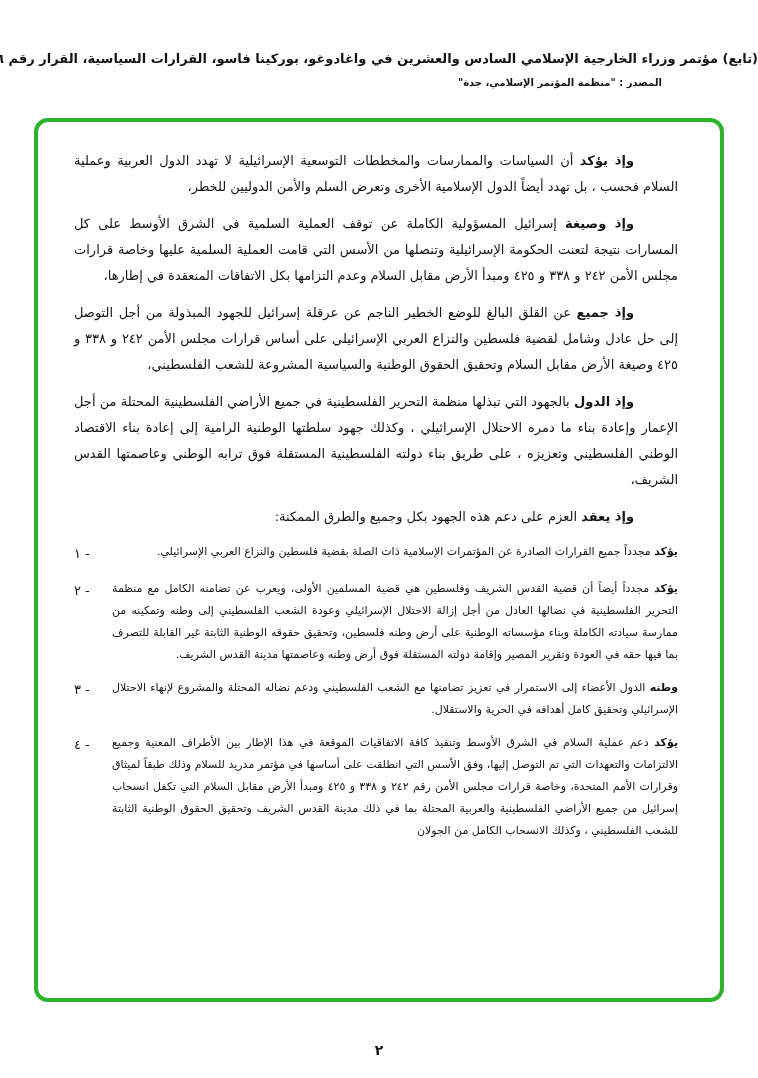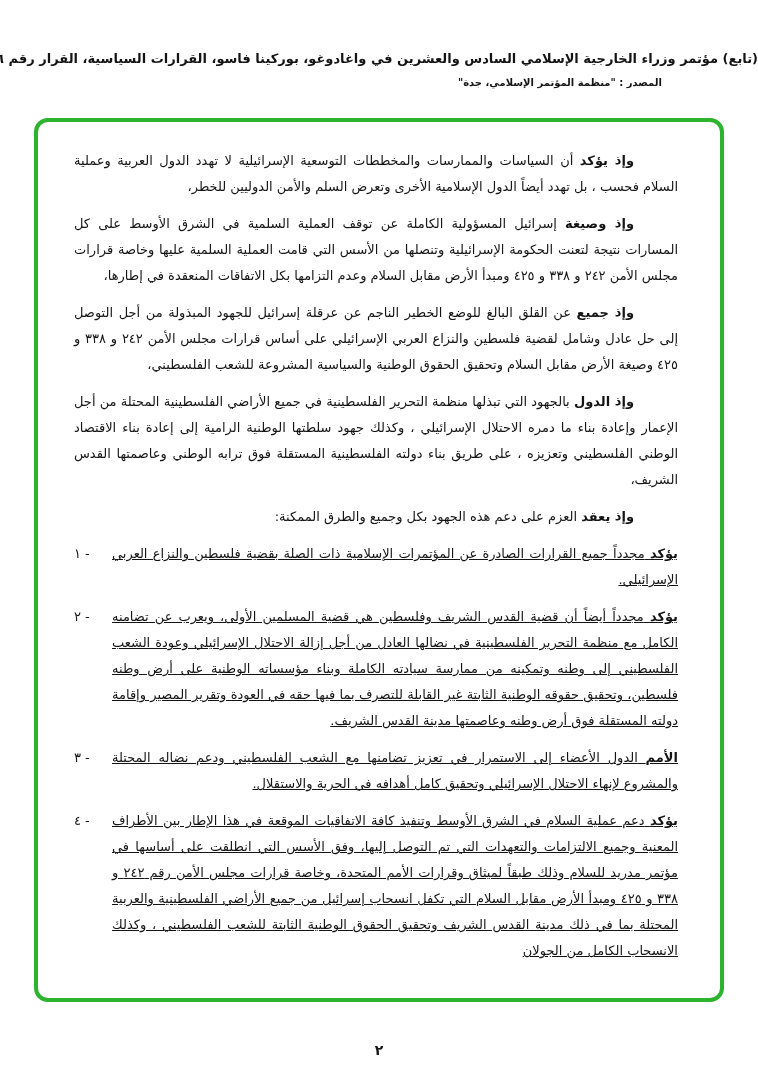--- a/index.html
+++ b/index.html
@@ -60,24 +60,23 @@
   .item-marker {
     flex: 0 0 38px;
     font-size: 13px;
     line-height: 2.0;
     text-align: left;
     direction: ltr;
   }
   .item-body {
     flex: 1;
     direction: rtl;
-    font-size: 13px;
+    font-size: 11px;
     line-height: 2.0;
     text-align: justify;
-    text-decoration: underline;
   }
   .page-number {
     position: absolute;
     bottom: 20px;
     left: 0;
     right: 0;
     text-align: center;
     font-size: 14px;
     font-weight: bold;
   }
@@ -111,21 +110,21 @@
         <div class="item-body"><b class="lead">يؤكد</b> <span>مجدداً جميع القرارات الصادرة عن المؤتمرات الإسلامية ذات الصلة بقضية فلسطين والنزاع العربي الإسرائيلي.</span></div>
       </div>
 
       <div class="item">
         <div class="item-marker">٢ -</div>
         <div class="item-body"><b class="lead">يؤكد</b> <span>مجدداً أيضاً أن قضية القدس الشريف وفلسطين هي قضية المسلمين الأولى، ويعرب عن تضامنه الكامل مع منظمة التحرير الفلسطينية في نضالها العادل من أجل إزالة الاحتلال الإسرائيلي وعودة الشعب الفلسطيني إلى وطنه وتمكينه من ممارسة سيادته الكاملة وبناء مؤسساته الوطنية على أرض وطنه فلسطين، وتحقيق حقوقه الوطنية الثابتة غير القابلة للتصرف بما فيها حقه في العودة وتقرير المصير وإقامة دولته المستقلة فوق أرض وطنه وعاصمتها مدينة القدس الشريف.</span></div>
       </div>
 
       <div class="item">
         <div class="item-marker">٣ -</div>
-        <div class="item-body"><b class="lead">الأمم</b> <span>الدول الأعضاء إلى الاستمرار في تعزيز تضامنها مع الشعب الفلسطيني ودعم نضاله المحتلة والمشروع لإنهاء الاحتلال الإسرائيلي وتحقيق كامل أهدافه في الحرية والاستقلال.</span></div>
+        <div class="item-body"><b class="lead">وطنه</b> <span>الدول الأعضاء إلى الاستمرار في تعزيز تضامنها مع الشعب الفلسطيني ودعم نضاله المحتلة والمشروع لإنهاء الاحتلال الإسرائيلي وتحقيق كامل أهدافه في الحرية والاستقلال.</span></div>
       </div>
 
       <div class="item">
         <div class="item-marker">٤ -</div>
         <div class="item-body"><b class="lead">يؤكد</b> <span>دعم عملية السلام في الشرق الأوسط وتنفيذ كافة الاتفاقيات الموقعة في هذا الإطار بين الأطراف المعنية وجميع الالتزامات والتعهدات التي تم التوصل إليها، وفق الأسس التي انطلقت على أساسها في مؤتمر مدريد للسلام وذلك طبقاً لميثاق وقرارات الأمم المتحدة، وخاصة قرارات مجلس الأمن رقم ٢٤٢ و ٣٣٨ و ٤٢٥ ومبدأ الأرض مقابل السلام التي تكفل انسحاب إسرائيل من جميع الأراضي الفلسطينية والعربية المحتلة بما في ذلك مدينة القدس الشريف وتحقيق الحقوق الوطنية الثابتة للشعب الفلسطيني ، وكذلك الانسحاب الكامل من الجولان</span></div>
       </div>
 
     </div>
   </div>
 

